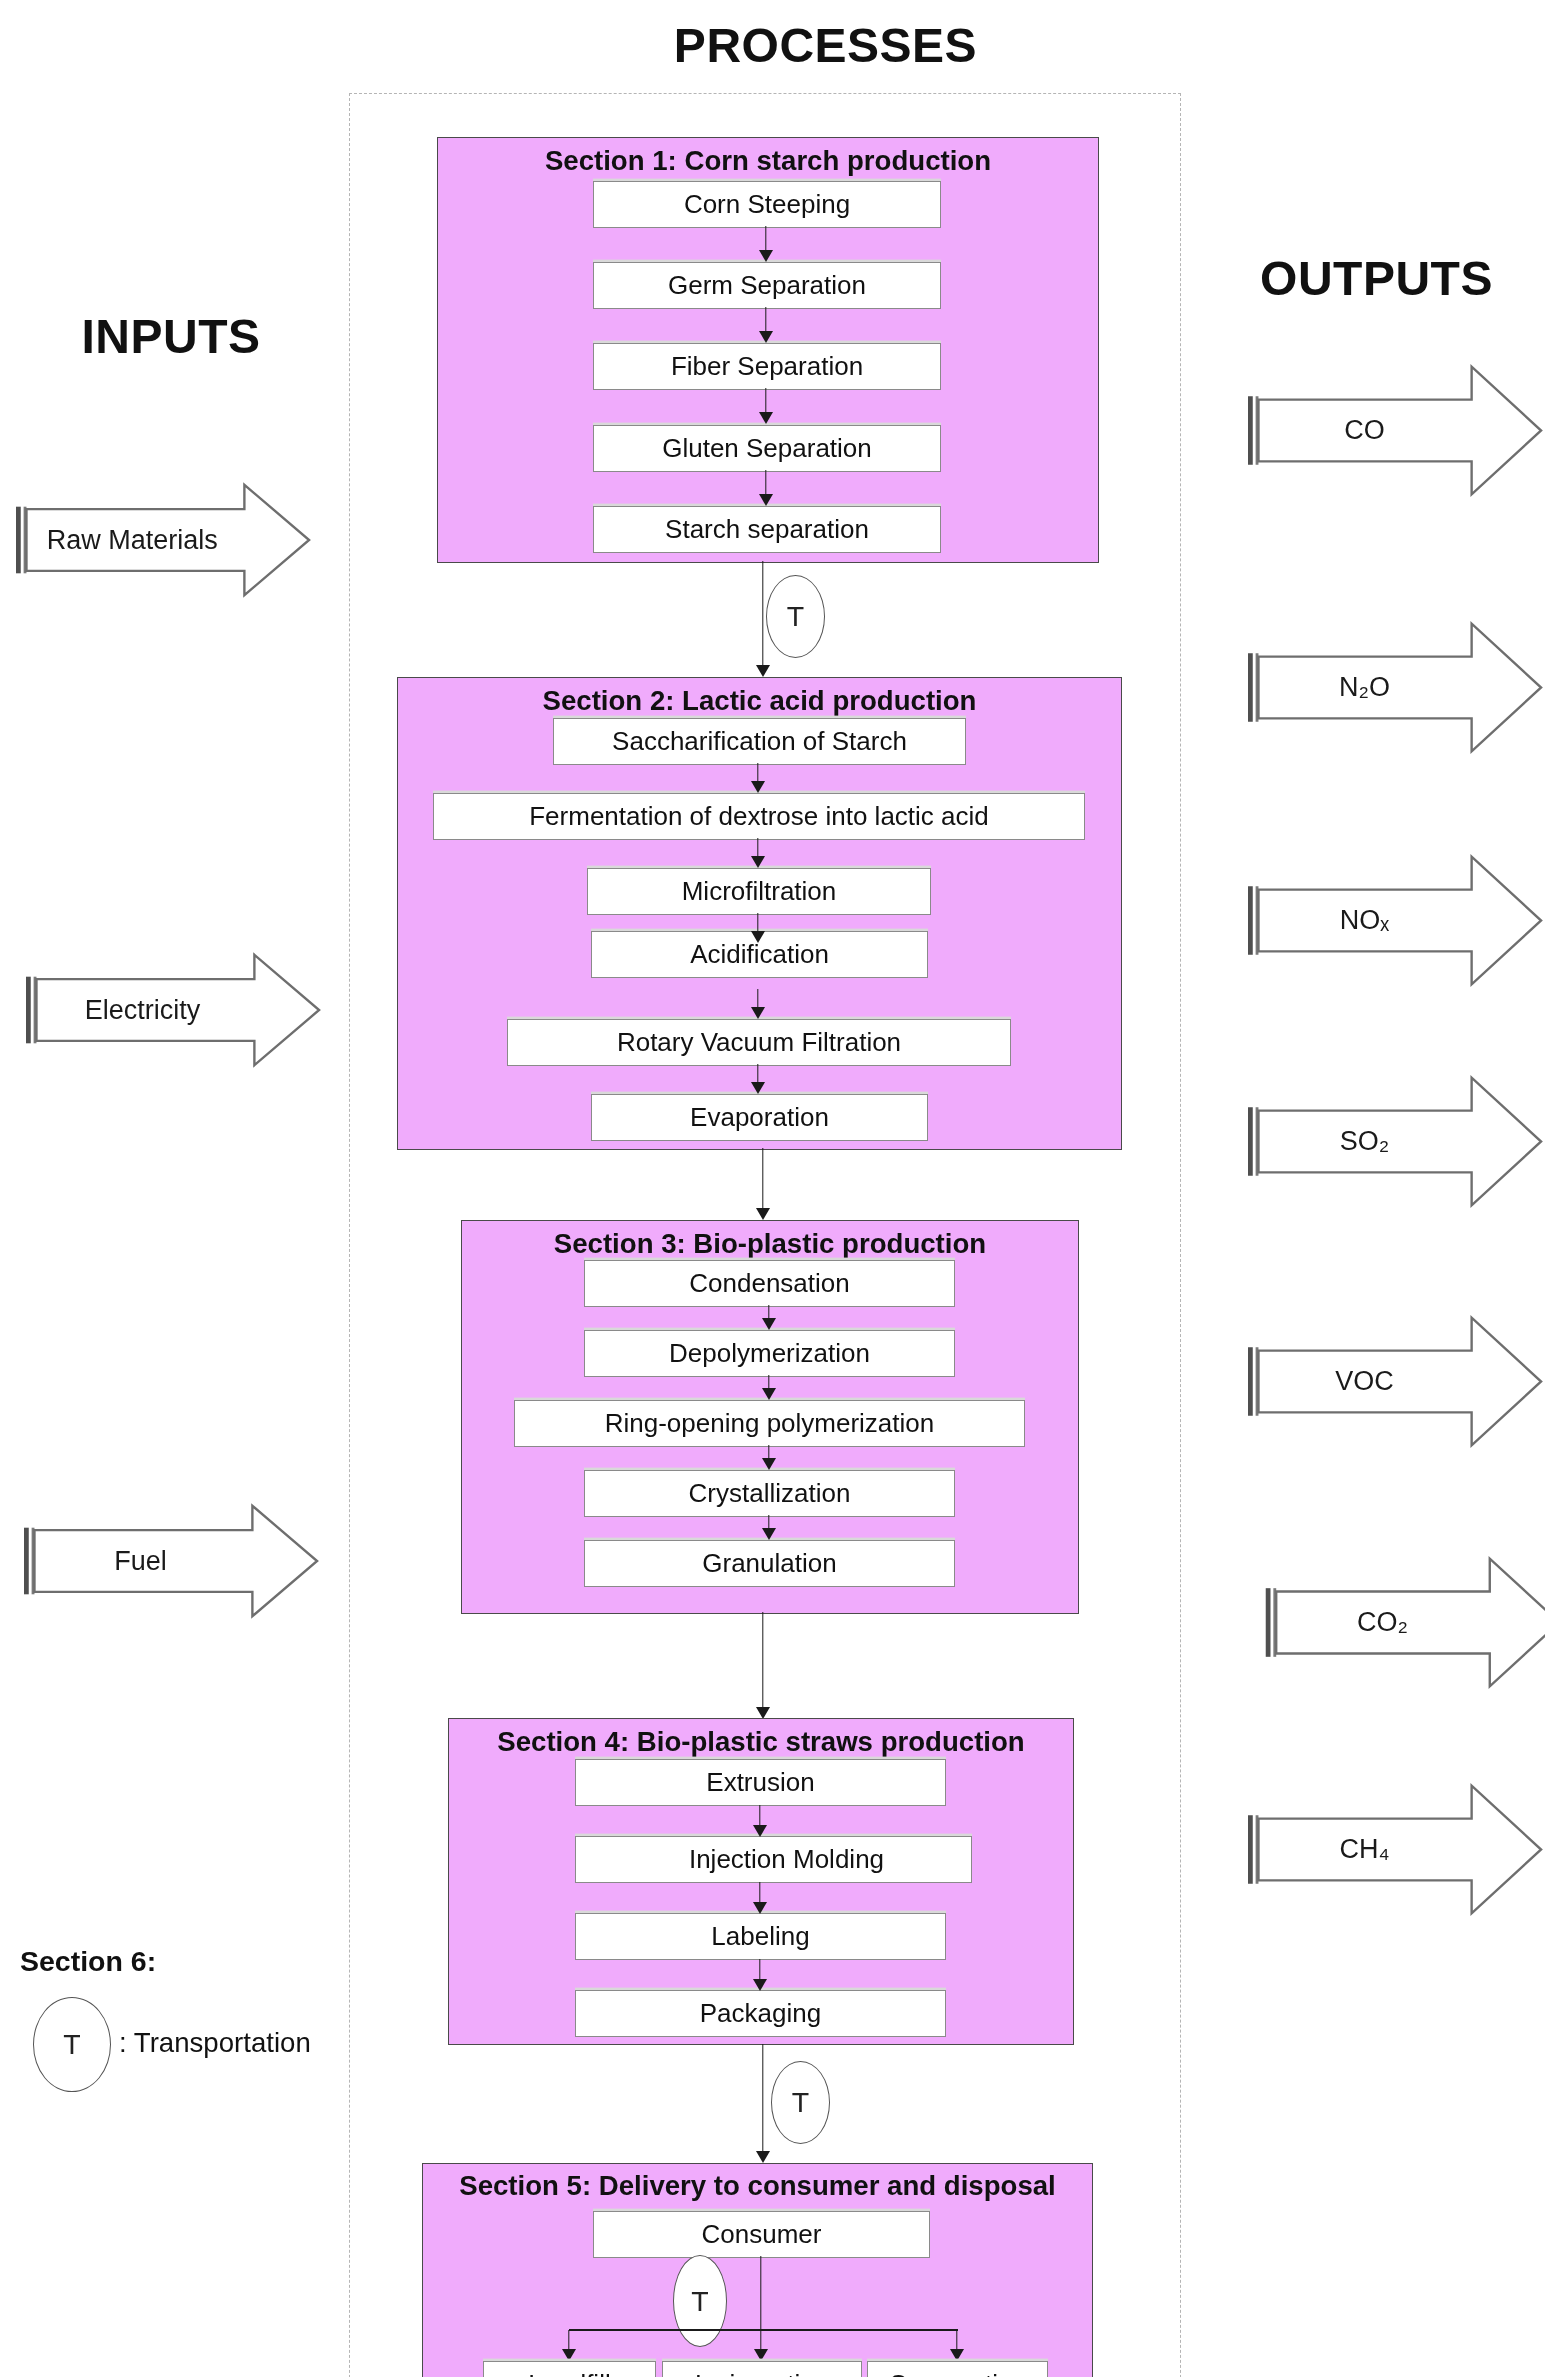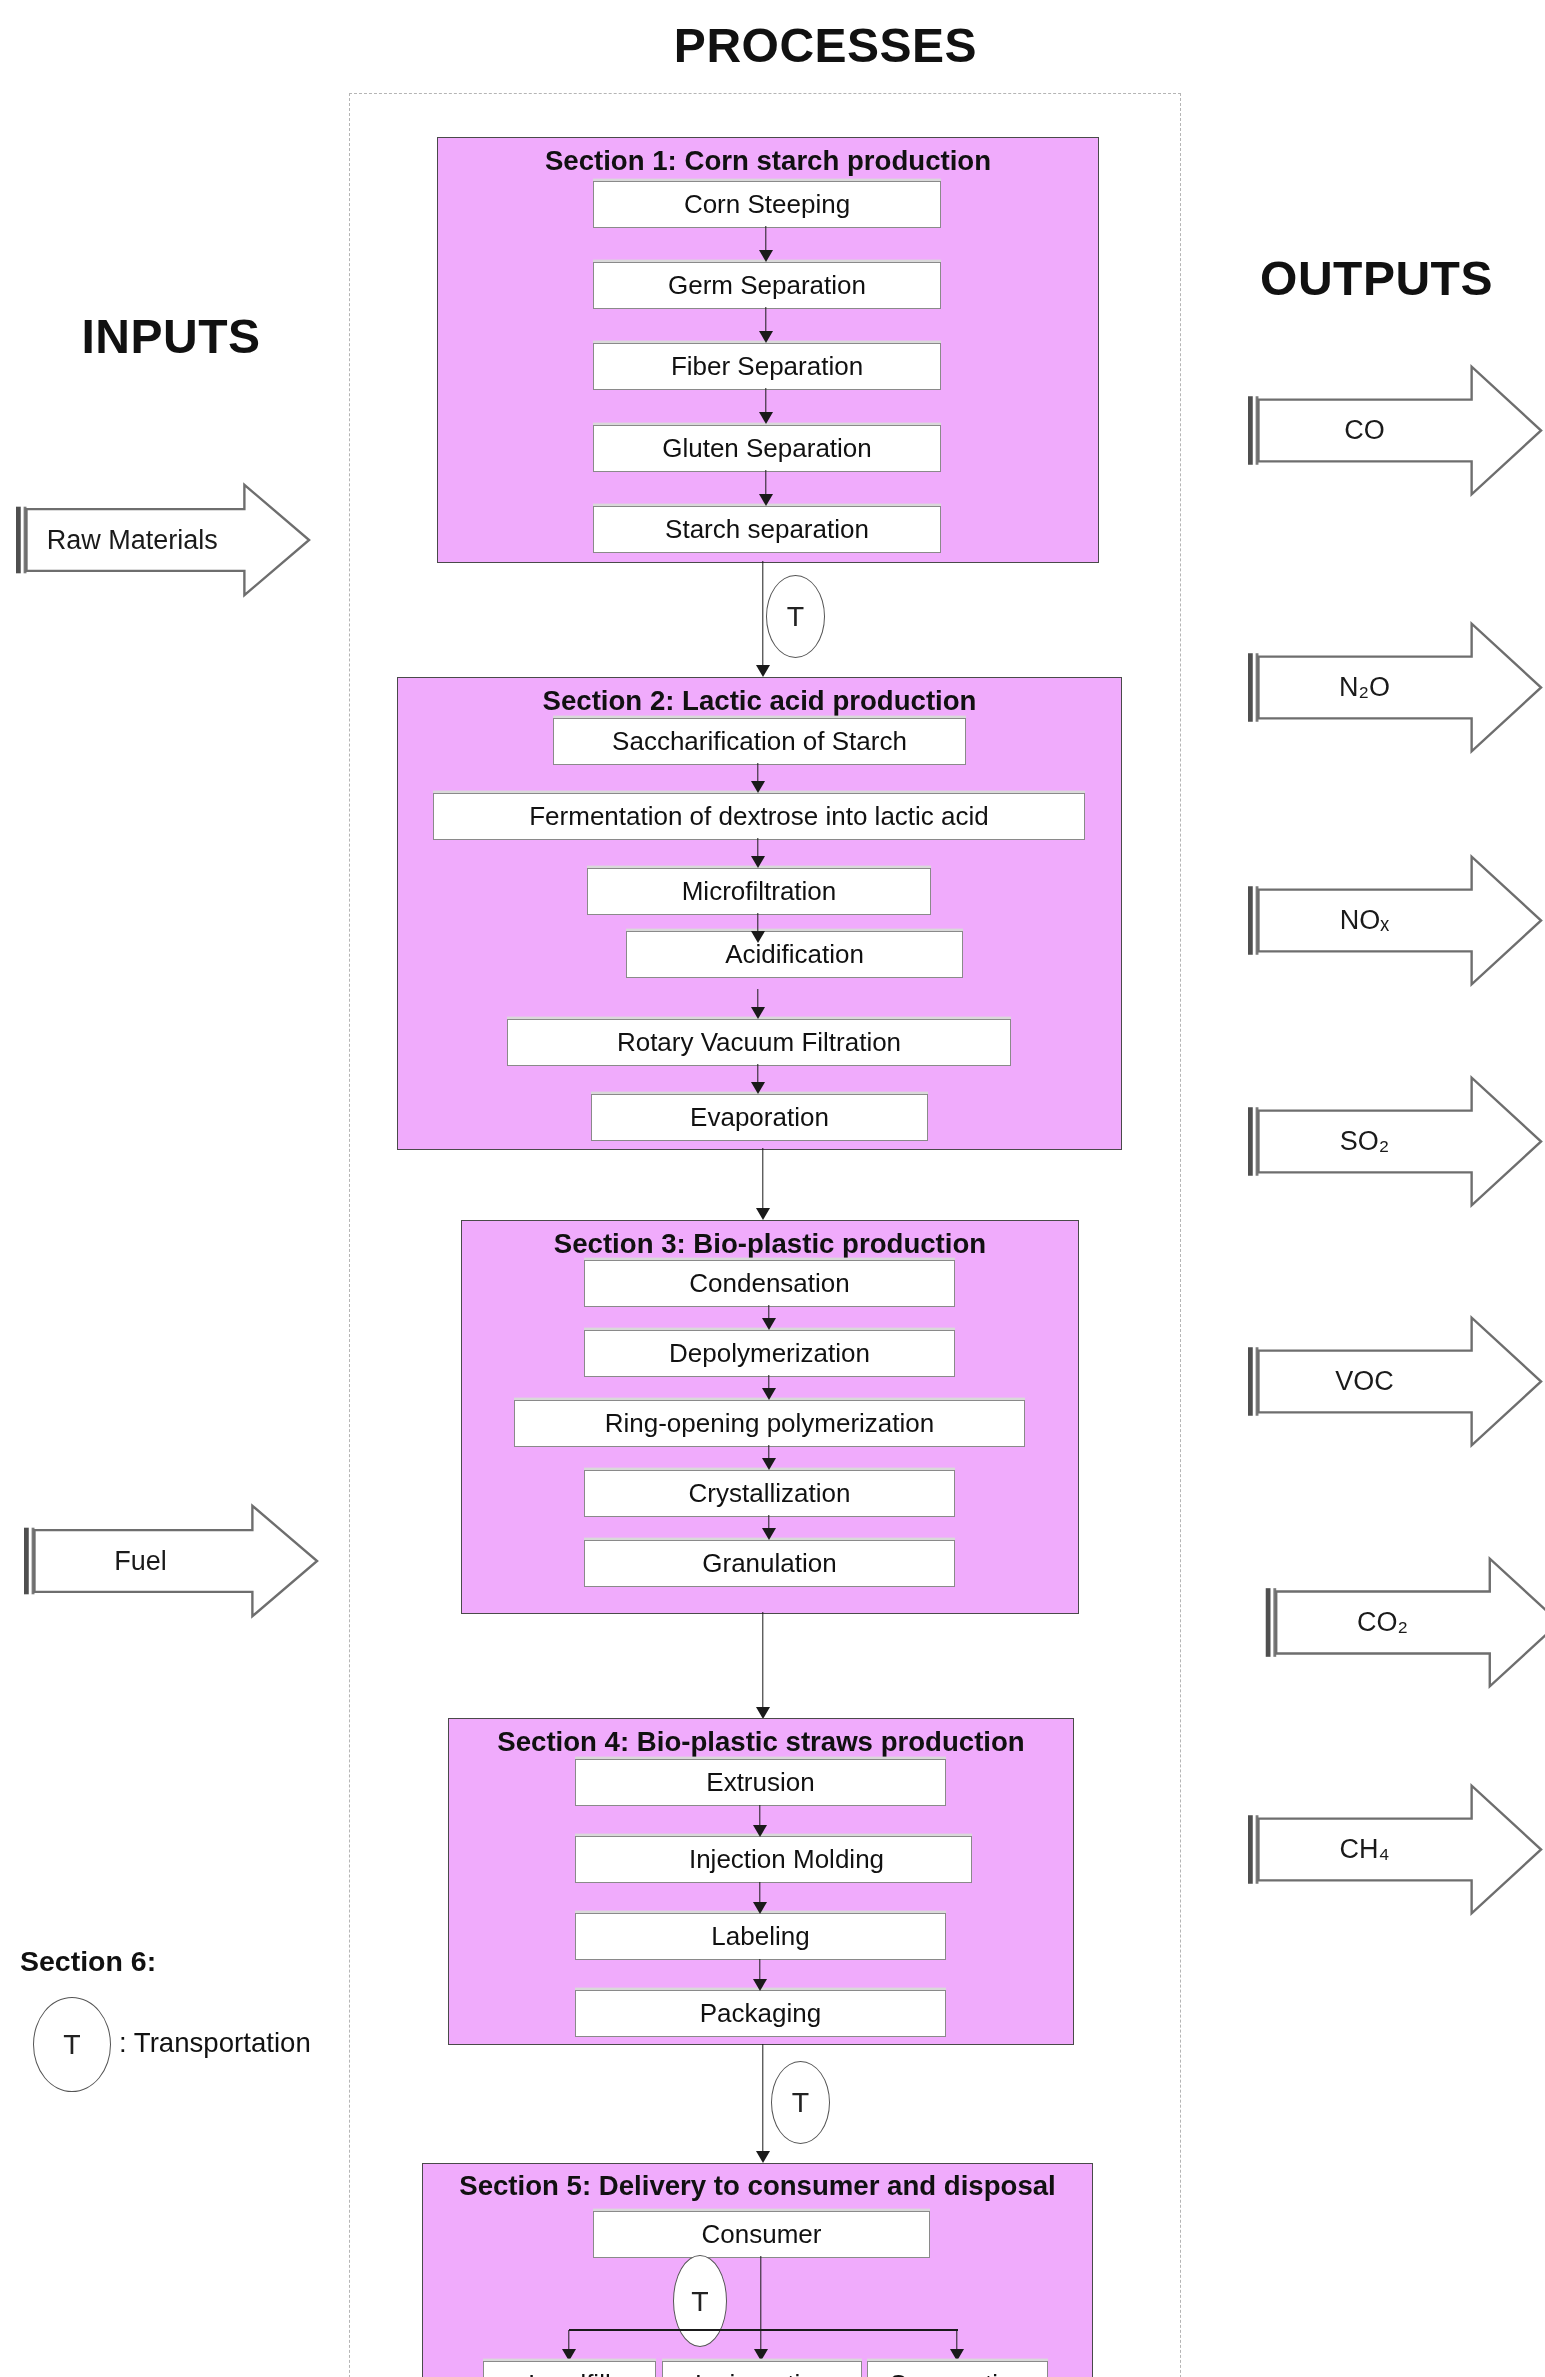--- a/index.html
+++ b/index.html
@@ -67,21 +67,21 @@
 
   <div class="varrow" style="left:763px;top:561px;height:116px;"></div>
   <div class="tnode" style="left:766px;top:575px;width:57px;height:81px;">T</div>
 
   <div class="section-box" style="left:397px;top:677px;width:723px;height:471px;">
     <div class="section-title" style="top:6.7px;">Section 2: Lactic acid production</div>
   </div>
   <div class="step" style="left:553px;top:718px;width:411px;">Saccharification of Starch</div>
   <div class="step" style="left:433px;top:793px;width:650px;">Fermentation of dextrose into lactic acid</div>
   <div class="step" style="left:587px;top:868px;width:342px;">Microfiltration</div>
-  <div class="step" style="left:591px;top:931px;width:335px;margin-left:35px;">Acidification</div>
+  <div class="step" style="left:591px;top:931px;width:335px;">Acidification</div>
   <div class="step" style="left:507px;top:1019px;width:502px;">Rotary Vacuum Filtration</div>
   <div class="step" style="left:591px;top:1094px;width:335px;">Evaporation</div>
   <div class="varrow" style="left:758px;top:763px;height:30px;"></div>
   <div class="varrow" style="left:758px;top:838px;height:30px;"></div>
   <div class="varrow" style="left:758px;top:913px;height:30px;"></div>
   <div class="varrow" style="left:758px;top:989px;height:30px;"></div>
   <div class="varrow" style="left:758px;top:1064px;height:30px;"></div>
 
   <div class="varrow" style="left:763px;top:1148px;height:72px;"></div>
 
@@ -128,20 +128,28 @@
   <div class="step" style="left:867px;top:2361px;width:179px;">Composting</div>
 
   <div class="barrow input-arrow" style="left:15.7px;top:478px;">
     <svg viewBox="0 0 620 260">
       <rect class="tail1" x="0" y="60" width="10" height="140"></rect>
       <rect class="tail2" x="16" y="60" width="6" height="140"></rect>
       <polygon class="body" points="22,65 480,65 480,14 616,130 480,246 480,195 22,195"></polygon>
     </svg>
     <span class="barrow-label">Raw Materials</span>
   </div>
+  <div class="barrow input-arrow" style="left:26px;top:948px;">
+    <svg viewBox="0 0 620 260">
+      <rect class="tail1" x="0" y="60" width="10" height="140"></rect>
+      <rect class="tail2" x="16" y="60" width="6" height="140"></rect>
+      <polygon class="body" points="22,65 480,65 480,14 616,130 480,246 480,195 22,195"></polygon>
+    </svg>
+    <span class="barrow-label">Electricity</span>
+  </div>
   <div class="barrow input-arrow" style="left:24px;top:1499px;">
     <svg viewBox="0 0 620 260">
       <rect class="tail1" x="0" y="60" width="10" height="140"></rect>
       <rect class="tail2" x="16" y="60" width="6" height="140"></rect>
       <polygon class="body" points="22,65 480,65 480,14 616,130 480,246 480,195 22,195"></polygon>
     </svg>
     <span class="barrow-label">Fuel</span>
   </div>
 
   <div class="barrow output-arrow" style="left:1248px;top:359px;">

